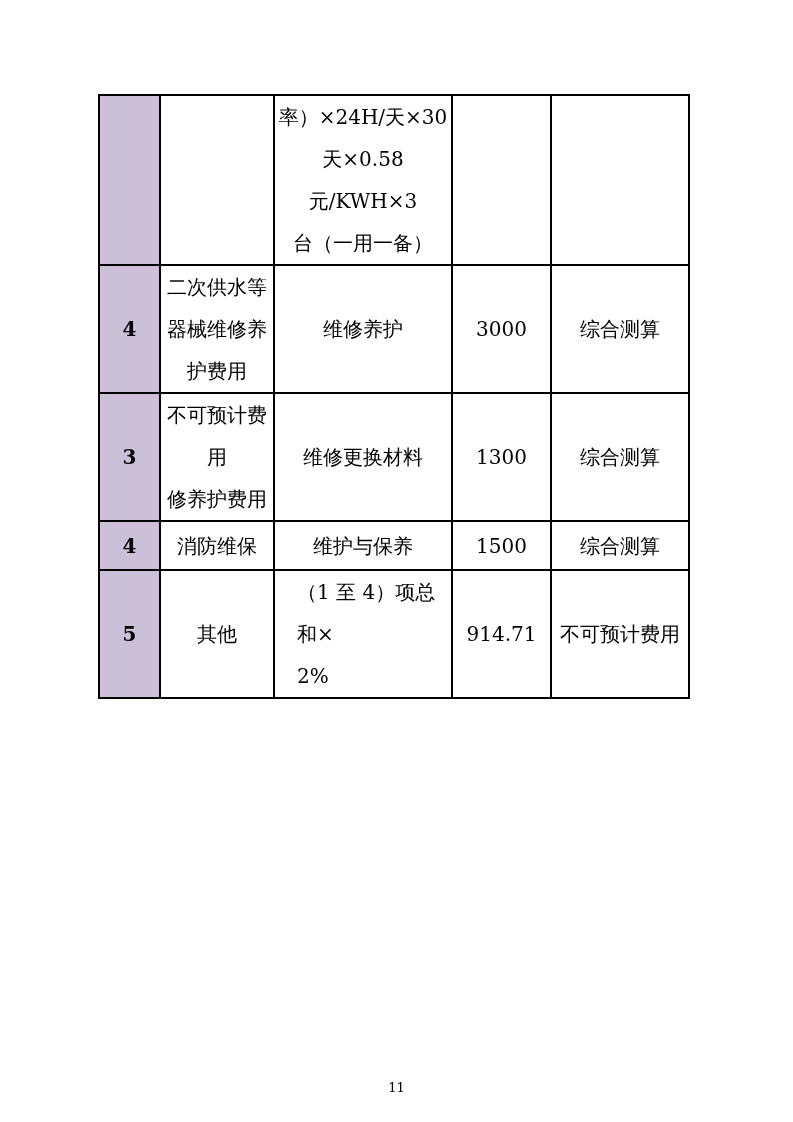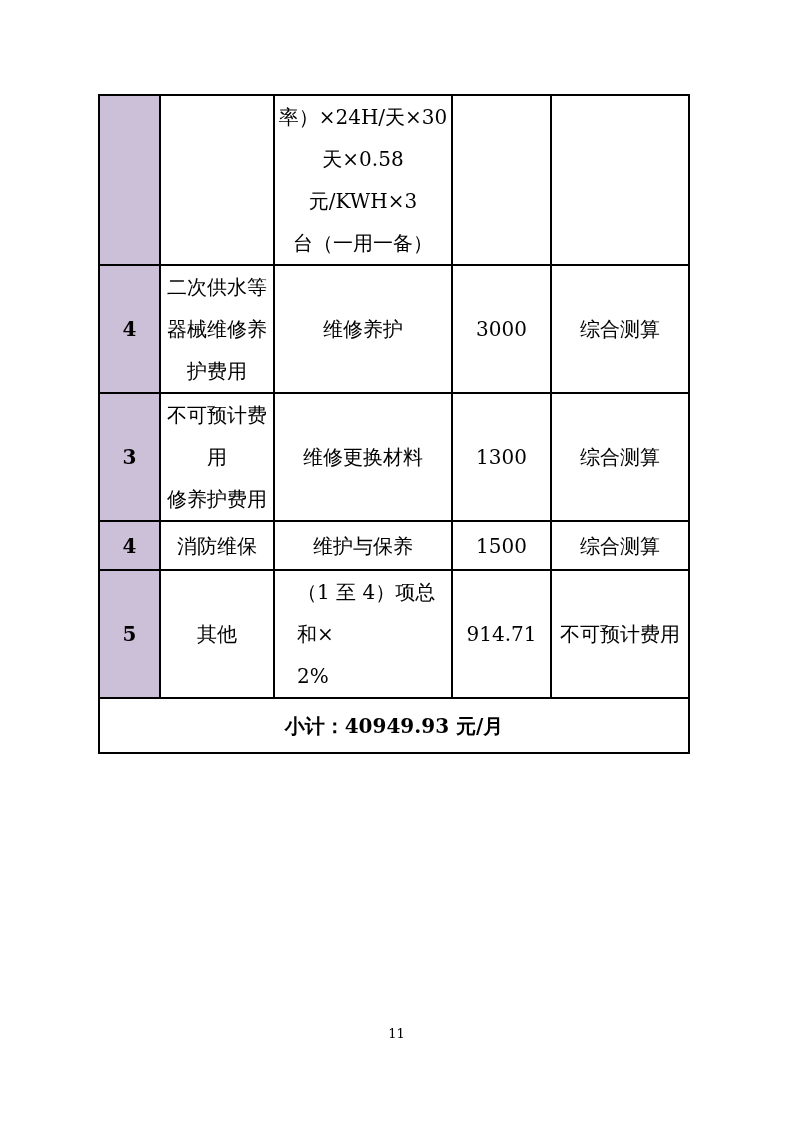--- a/index.html
+++ b/index.html
@@ -44,21 +44,21 @@
     padding-left: 22px;
   }
   .subtotal-cell {
     font-weight: bold;
     text-align: center;
   }
   .line { display: block; }
   .page-number {
     position: absolute;
     left: 0;
-    top: 1026px;
+    top: 1080px;
     width: 100%;
     text-align: center;
     font-size: 13px;
     color: #000000;
   }
 </style>
 </head>
 <body>
 
 <table class="doc-table">
@@ -117,19 +117,16 @@
       <td class="num-cell">5</td>
       <td>其他</td>
       <td class="desc-left">
         <span class="line">（1 至 4）项总和×</span>
         <span class="line">2%</span>
       </td>
       <td>914.71</td>
       <td>不可预计费用</td>
     </tr>
 
-    <tr class="r-subtotal">
-      <td class="subtotal-cell" colspan="5">小计：40949.93 元/月</td>
-    </tr>
   </tbody>
 </table>
 
 <div class="page-number">11</div>
 
 </body></html>

